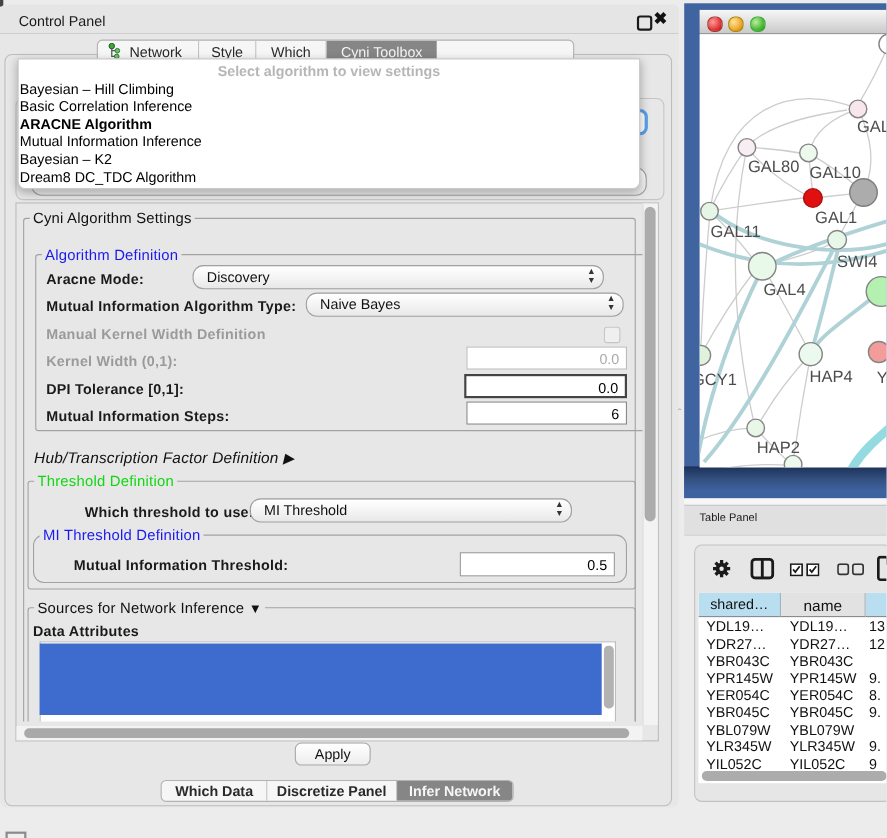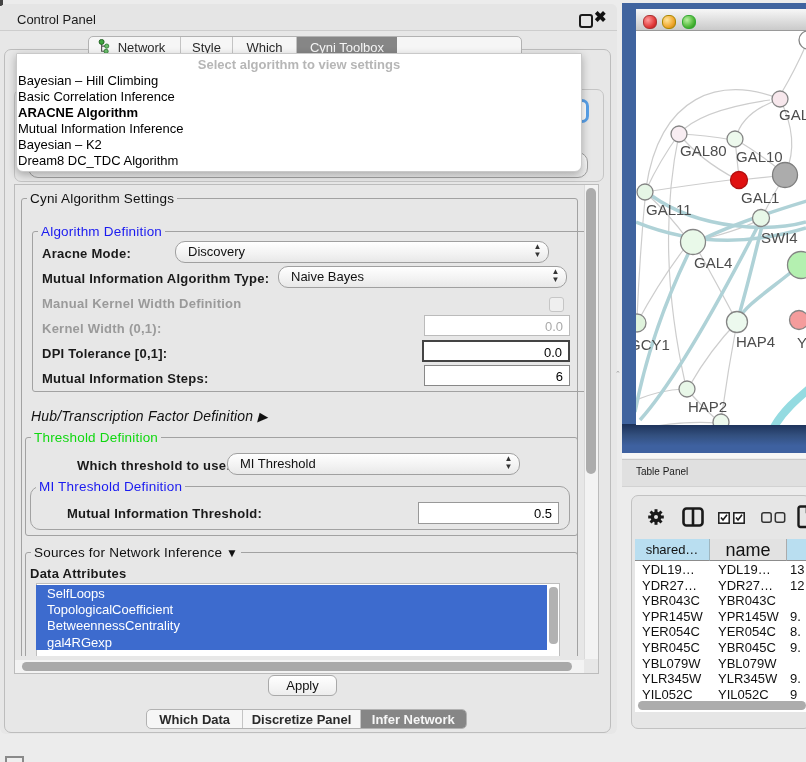--- a/index.html
+++ b/index.html
@@ -106,21 +106,20 @@
   </div>
   <div class="lbl abs" style="left:47px;top:506px;margin-left:20px;">Mutual Information Threshold:</div>
   <div class="fld" style="left:418px;top:502px;width:141px;height:22px;border:1px solid #999;color:#000;">0.5</div>
 
   <div class="fs" style="left:25px;top:552px;width:553px;height:120px;">
     <span class="ti" style="color:#111;">Sources for Network Inference <span style="font-size:12px;">▼</span></span>
   </div>
   <div class="lbl abs" style="left:30px;top:566px;">Data Attributes</div>
   <div class="abs" style="left:36px;top:583px;width:524px;height:75px;background:#FFF;border:1px solid #BDBDBD;border-bottom:none;box-sizing:border-box;"></div>
   <div class="abs" style="left:36px;top:585px;width:511px;height:65px;background:#3D6BCE;"></div>
-  <div class="abs" style="left:47px;top:586px;font-size:13px;color:#FFF;line-height:16.2px;">SelfLoops<br>TopologicalCoefficient<br>BetweennessCentrality<br>gal4RGexp</div>
   <div class="abs" style="left:549px;top:587px;width:9px;height:57px;background:#B2B2B2;border-radius:4px;"></div>
 
 </div>
 </div>
 
 <div class="abs" style="left:268px;top:675px;width:69px;height:21px;border:1px solid #A9A9A9;border-radius:6px;background:linear-gradient(#FFF,#EDEDED);box-sizing:border-box;text-align:center;font-size:13px;line-height:19px;color:#111;">Apply</div>
 
 <div class="seg" style="left:146px;top:709px;width:321px;height:20px;font-weight:bold;">
   <div style="width:97px;line-height:19px;">Which Data</div>
   <div style="width:118px;line-height:19px;">Discretize Panel</div>
@@ -245,21 +244,21 @@
   <rect x="0.8" y="0.8" width="9.4" height="9.4" rx="2" fill="none" stroke="#333" stroke-width="1.5"></rect>
   <rect x="14.3" y="0.8" width="9.4" height="9.4" rx="2" fill="none" stroke="#333" stroke-width="1.5"></rect>
 </svg>
 <svg class="abs" style="left:797px;top:505px;" width="9" height="24" viewBox="0 0 9 24">
   <path d="M1.5,3.5 Q1.5,1.5 3.5,1.5 H10 L16,7 V22 H3.5 Q1.5,22 1.5,20 Z" fill="none" stroke="#1A1A1A" stroke-width="2.4"></path>
   <path d="M9.5,2 V7.5 H16" fill="none" stroke="#1A1A1A" stroke-width="1.6"></path>
 </svg>
 
 <div class="abs" style="left:635px;top:539px;width:171px;height:173px;background:#FFF;overflow:hidden;">
   <div class="abs" style="left:0;top:0;width:75px;height:22px;background:#B9DEF0;border-right:1px solid #9FB6BF;border-bottom:1px solid #8C8C8C;box-sizing:border-box;text-align:center;font-size:13px;line-height:22px;color:#111;">shared…</div>
-  <div class="abs" style="left:75px;top:0;width:77px;height:22px;background:#E2E2E2;border-right:1px solid #ABABAB;border-bottom:1px solid #8C8C8C;box-sizing:border-box;text-align:center;font-size:18px;line-height:22px;color:#111;">name</div>
+  <div class="abs" style="left:75px;top:0;width:77px;height:22px;background:#E2E2E2;border-right:1px solid #ABABAB;border-bottom:1px solid #8C8C8C;box-sizing:border-box;text-align:center;font-size:14px;line-height:22px;color:#111;">name</div>
   <div class="abs" style="left:152px;top:0;width:30px;height:22px;background:#B9DEF0;border-bottom:1px solid #8C8C8C;box-sizing:border-box;font-size:13px;line-height:22px;color:#111;"></div>
   <div class="abs" style="left:7px;top:23px;font-size:13px;line-height:15.6px;color:#111;white-space:pre;">YDL19…
 YDR27…
 YBR043C
 YPR145W
 YER054C
 YBR045C
 YBL079W
 YLR345W
 YIL052C</div>

